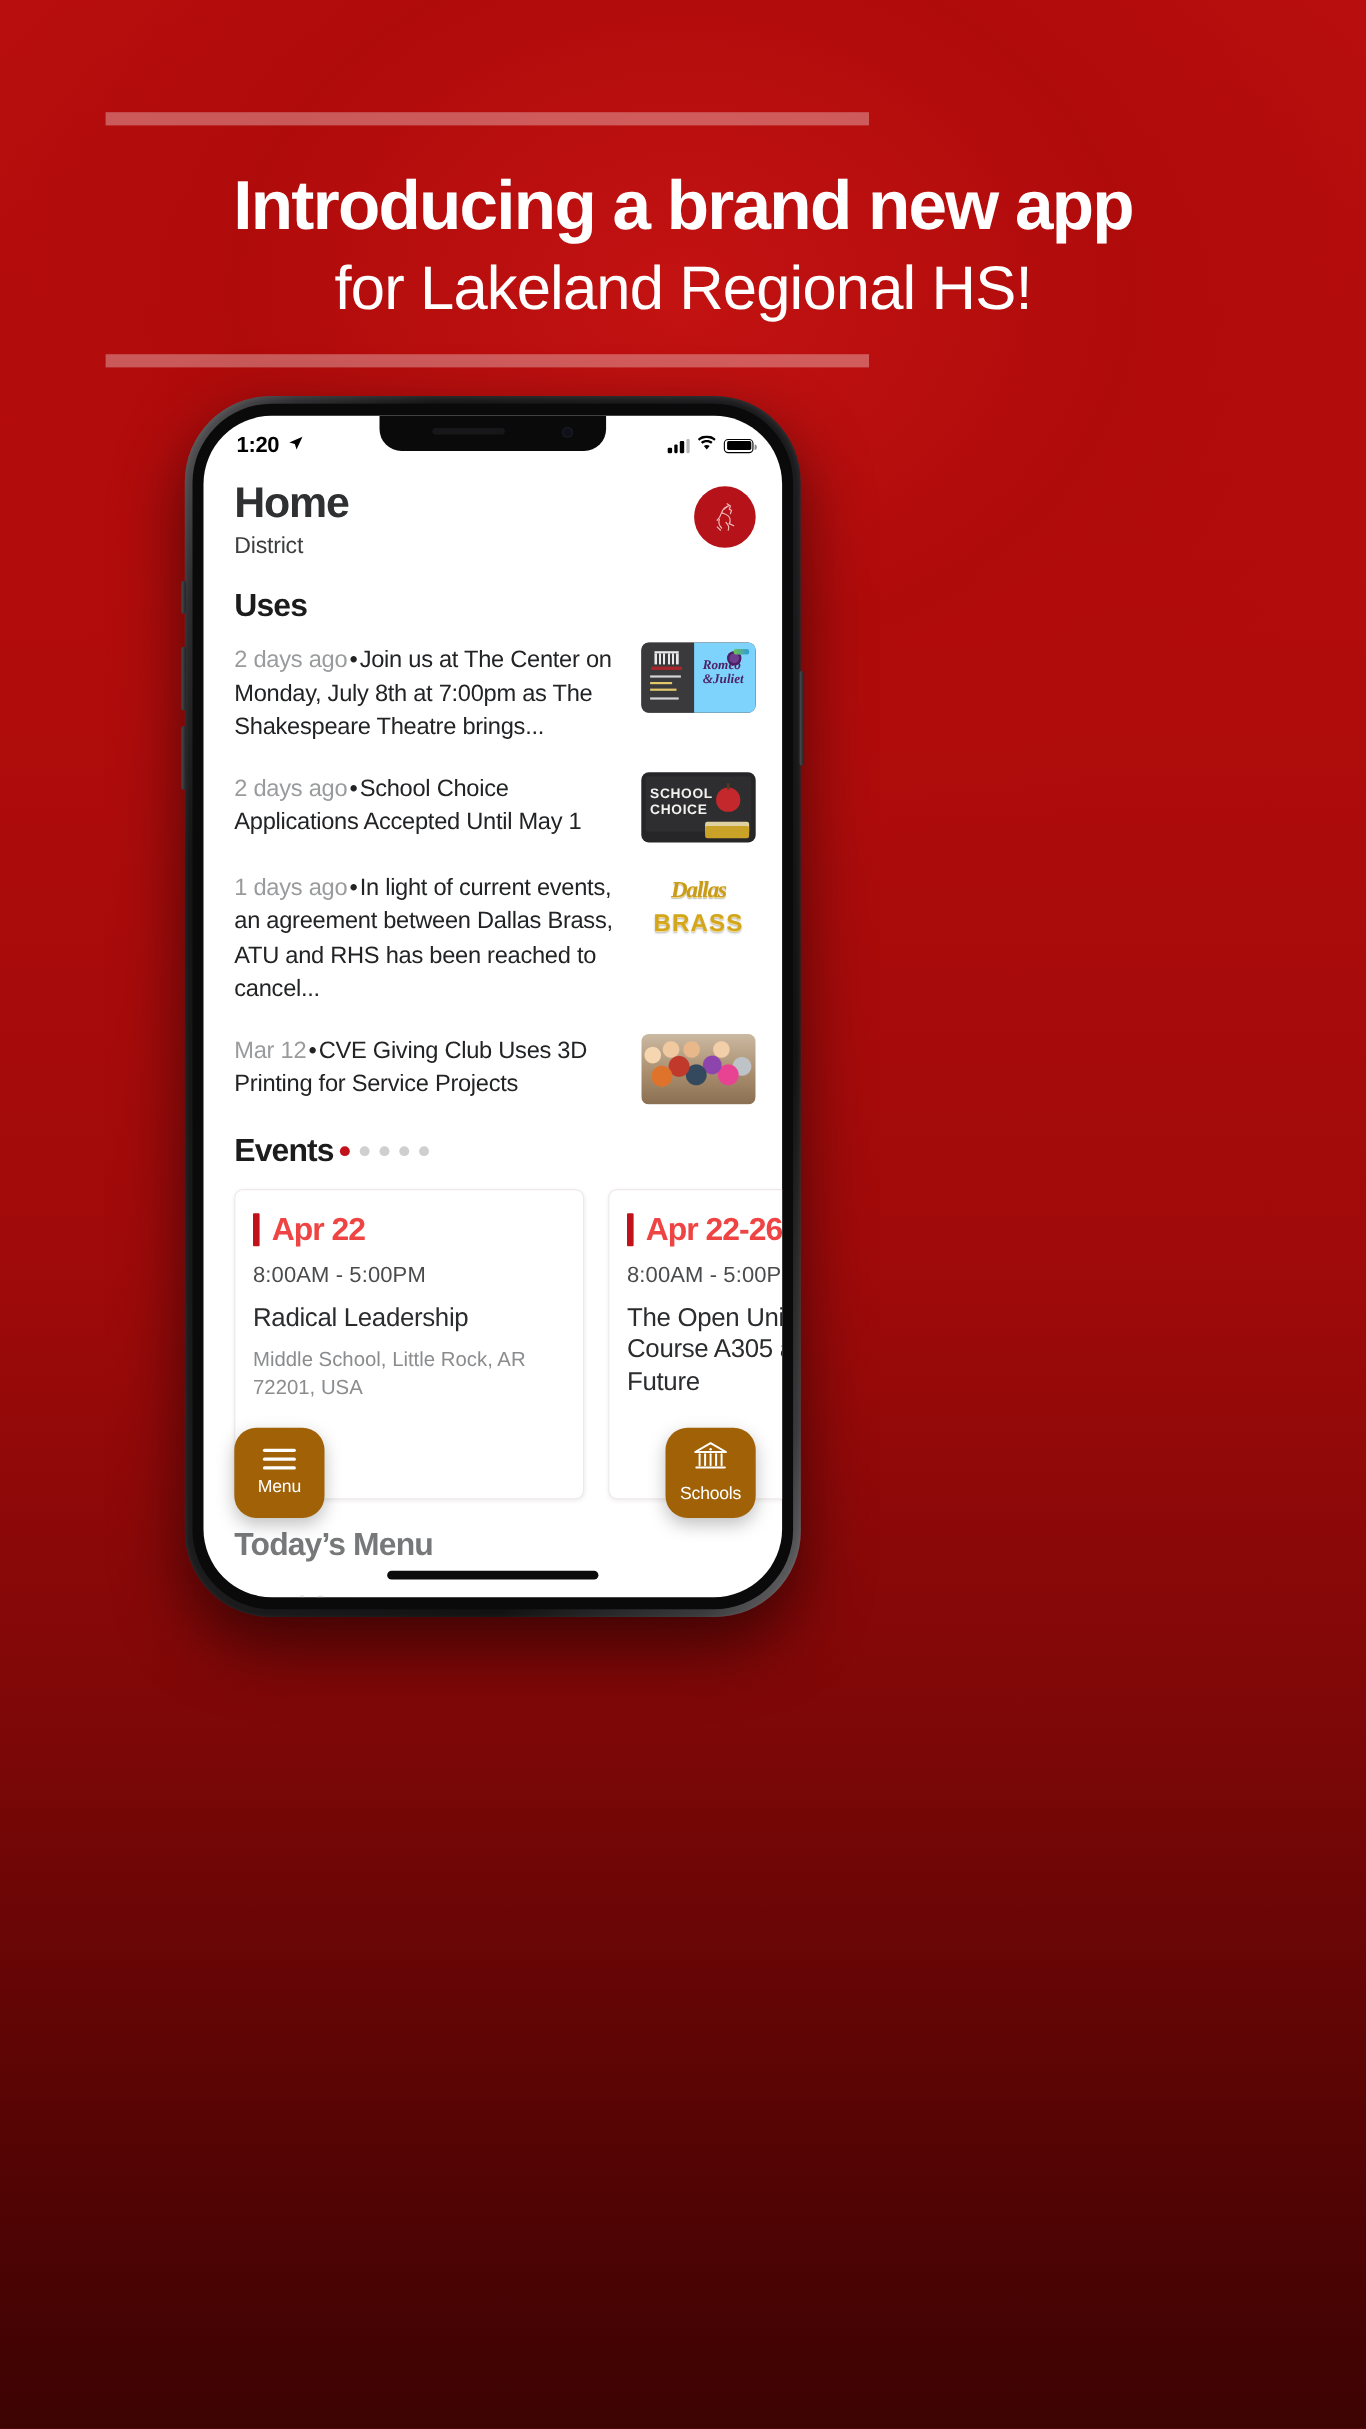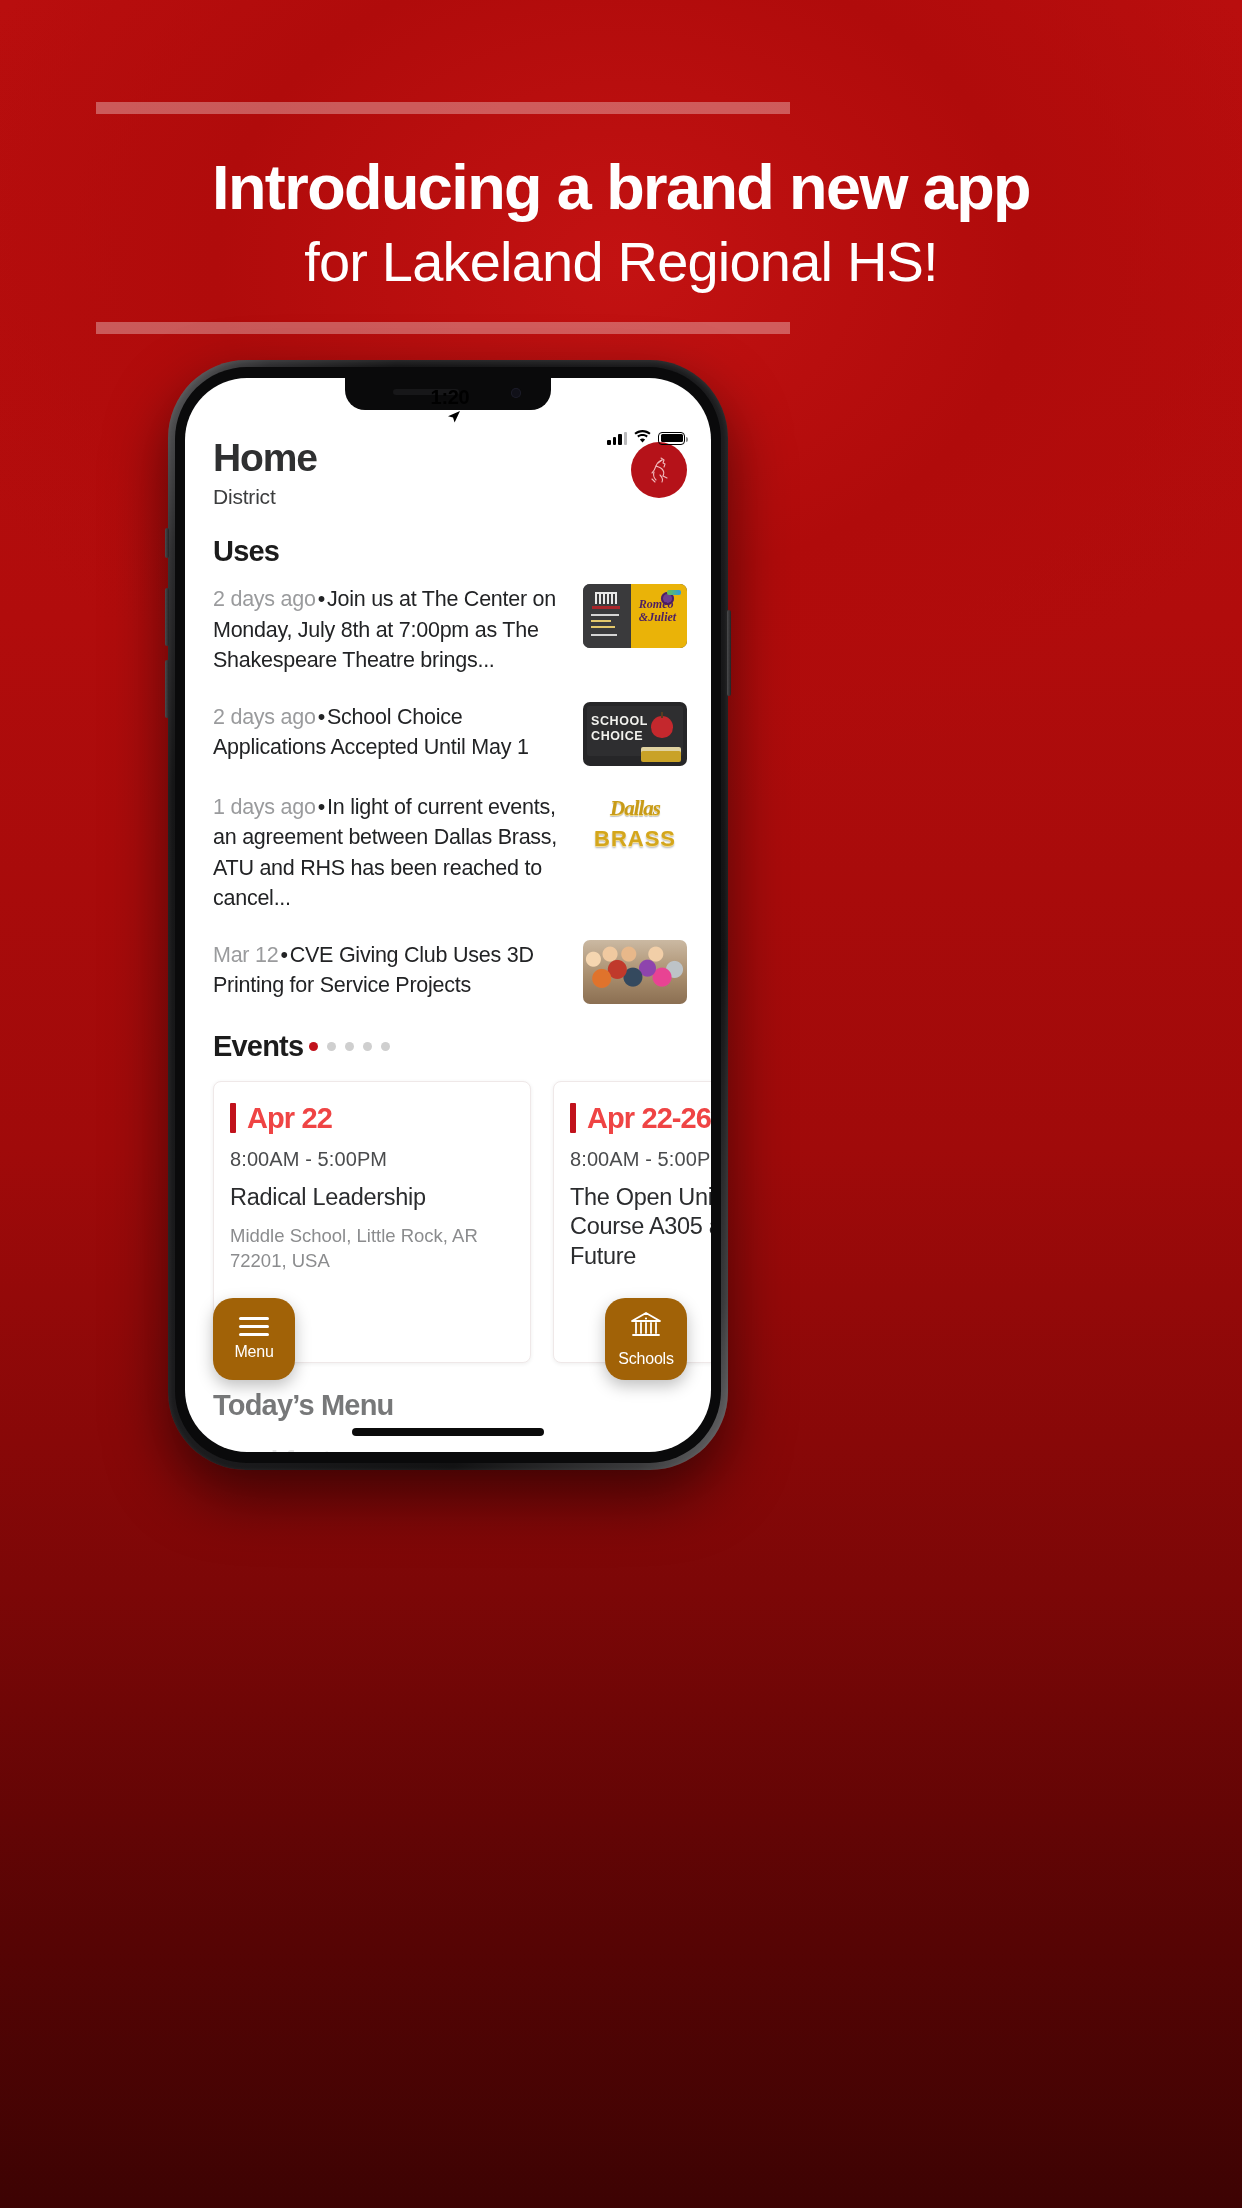--- a/index.html
+++ b/index.html
@@ -106,21 +106,20 @@
   .btn-vdn  { left: -3px; top: 300px; width: 4px; height: 58px; }
   .btn-pwr  { right: -3px; top: 250px; width: 4px; height: 86px; }
 
   
   .statusbar {
     position: absolute; top: 0; left: 0; right: 0;
     height: 46px;
     display: flex; align-items: center;
     padding: 8px 26px 0 30px;
     z-index: 25;
-    flex-direction: column;
   }
   .sb-time {
     font-size: 20px; font-weight: 700; color: #000;
     letter-spacing: -0.3px;
   }
   .sb-loc { margin-left: 7px; display:inline-block; }
   .sb-right { margin-left: auto; display: flex; align-items: center; gap: 7px; }
   .bars { display: flex; align-items: flex-end; gap: 2px; height: 13px; }
   .bars i { width: 3.5px; background: #000; border-radius: 1px; display:block; }
   .bars i:nth-child(1){ height: 5px; }
@@ -179,21 +178,21 @@
   .thumb {
     width: 104px; height: 64px; flex: none;
     border-radius: 7px; overflow: hidden;
     background: #2d2d2d;
     position: relative;
   }
 
   
   .t1 { background: #3c3c3e; display:flex; }
   .t1 .left { width: 46%; background:#3a3a3c; position: relative; }
-  .t1 .right { flex:1; background:#eab308; position: relative; }
+  .t1 .right { flex:1; background:#7dd3fc; position: relative; }
   .t1 .col {
     position:absolute; left: 12px; top: 8px; width: 22px; height: 12px;
     background: repeating-linear-gradient(90deg,#e9e9e9 0 2px, #3a3a3c 2px 4px);
     border-top: 2px solid #e9e9e9;
   }
   .t1 .cbar { position:absolute; left:9px; top:22px; width:28px; height:3px; background:#a8262b; }
   .t1 .ln { position:absolute; left:8px; height:2px; background:#d4d4d4; }
   .t1 .ln.a{ top:30px; width:28px;}
   .t1 .ln.b{ top:36px; width:20px; background:#e3c76b;}
   .t1 .ln.c{ top:42px; width:24px; background:#e3c76b;}

